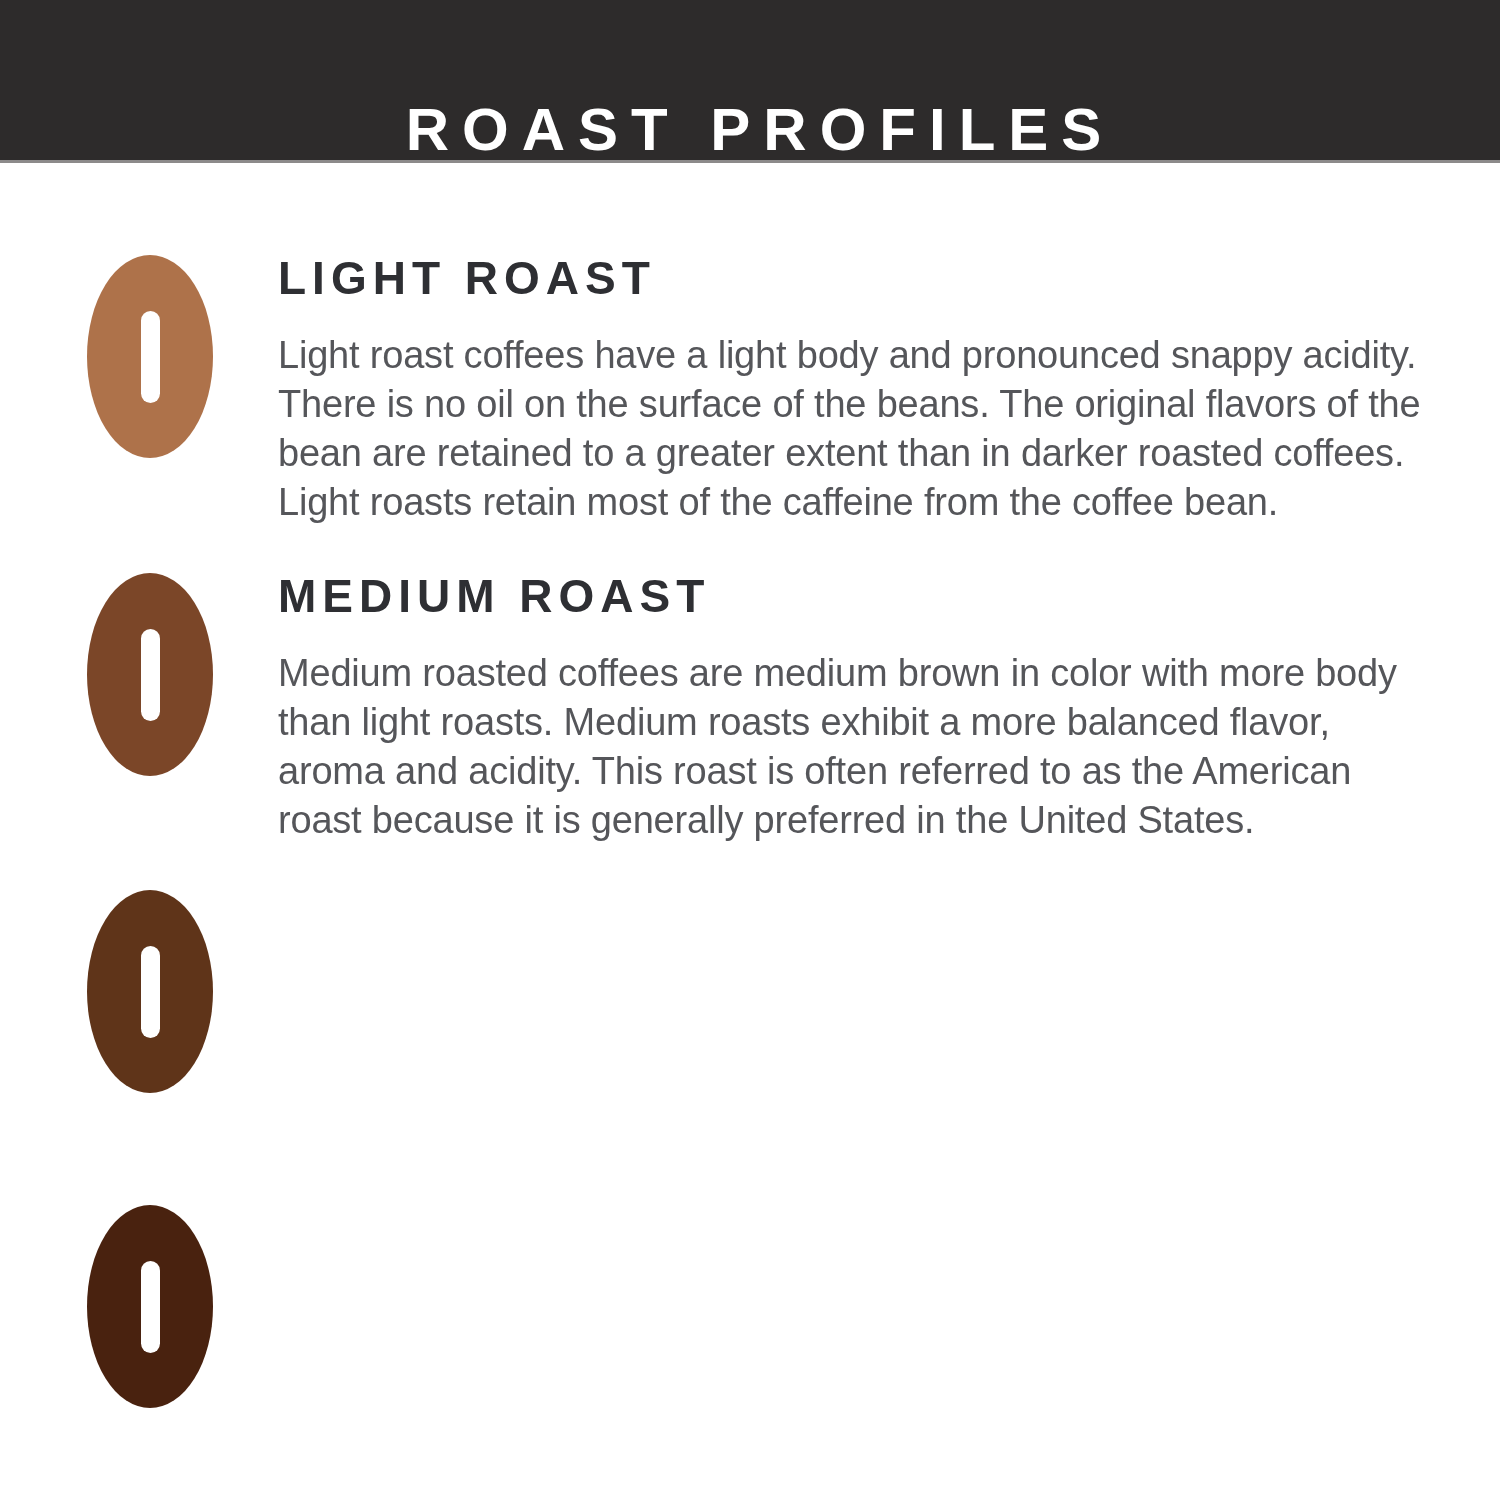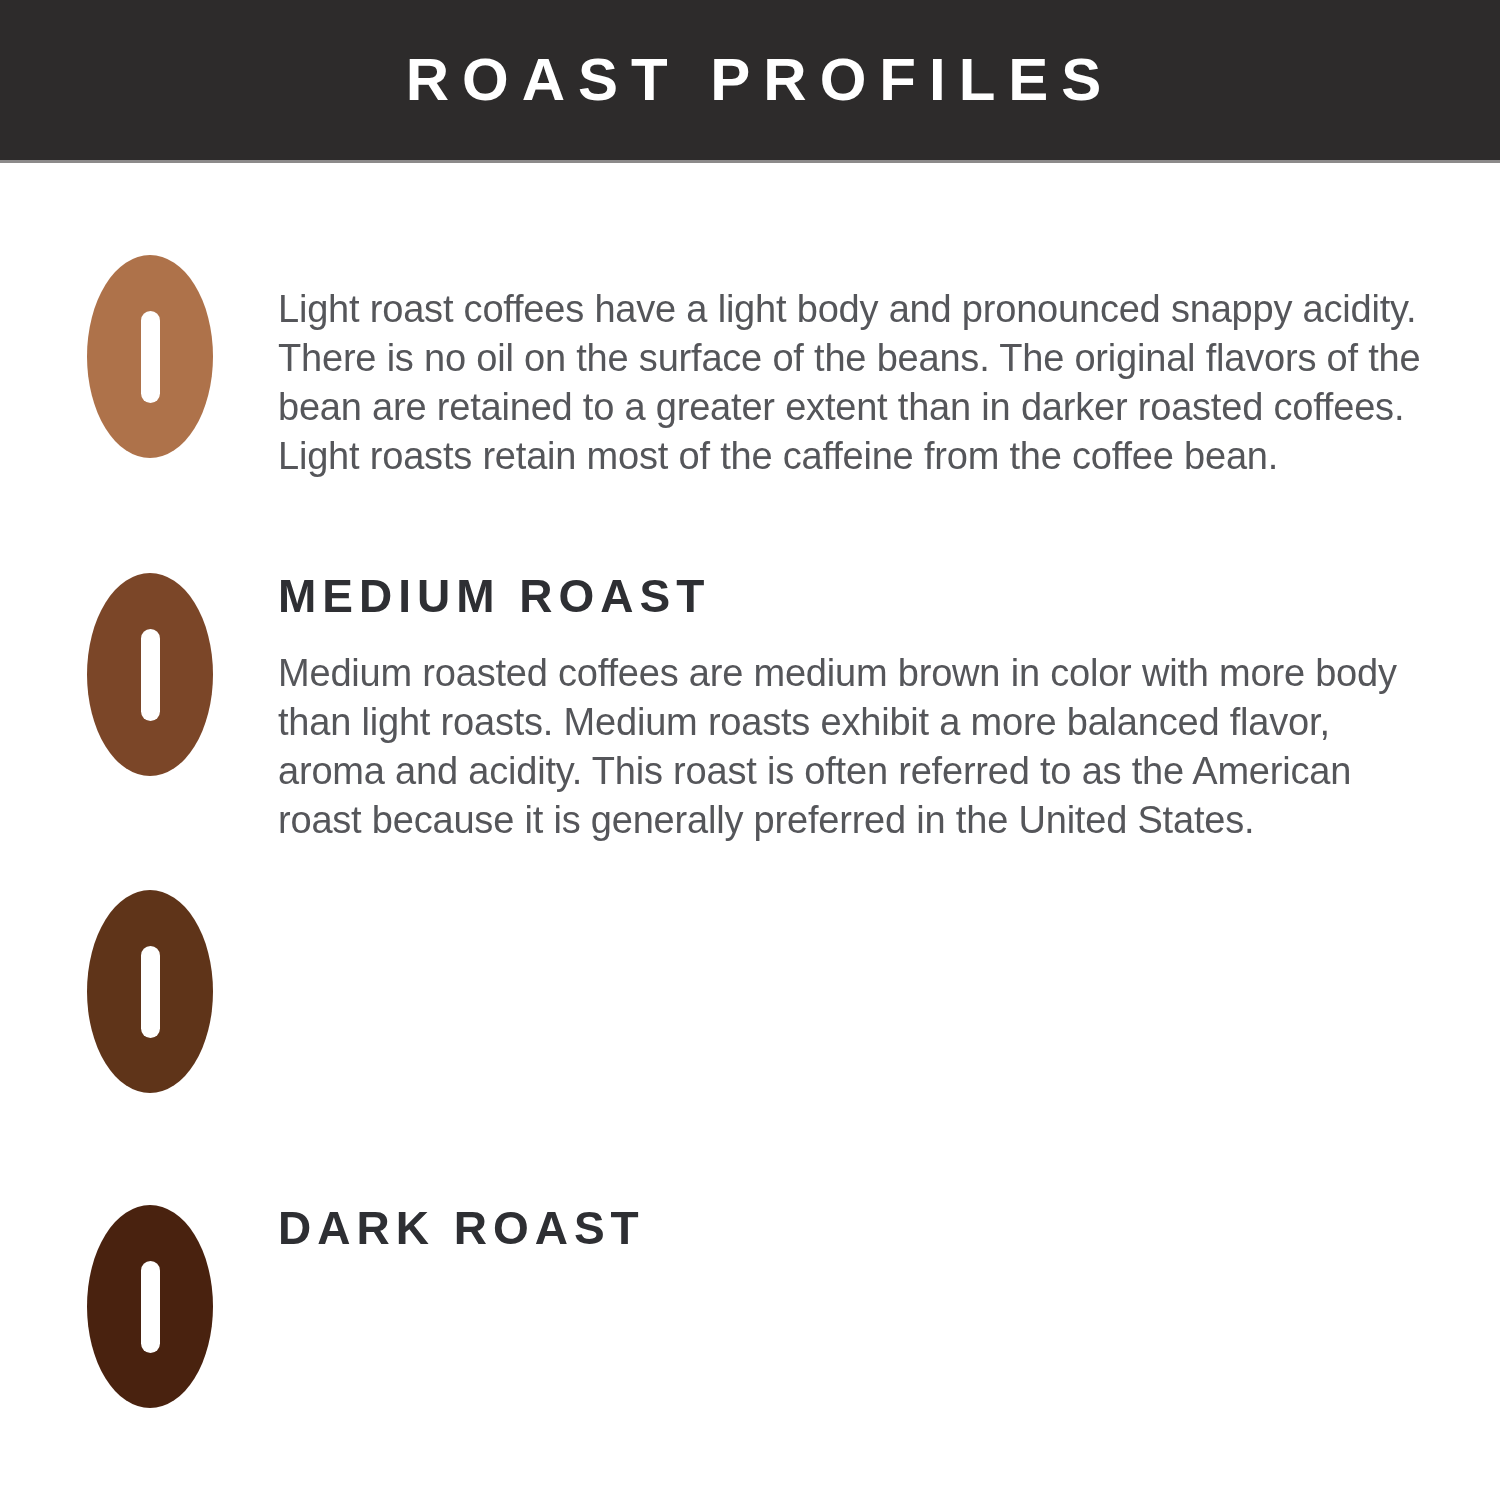--- a/index.html
+++ b/index.html
@@ -17,21 +17,21 @@
   }
   
   .header-bar {
     position: absolute;
     left: 0; top: 0;
     width: 1500px;
     height: 160px;
     background: #2d2b2b;
     border-bottom: 3px solid #8c8a8a;
     display: flex;
-    align-items: center;
+    align-items: flex-end;
     justify-content: center;
   }
   .header-title {
     color: #ffffff;
     font-size: 60px;
     font-weight: bold;
     letter-spacing: 13px;
     line-height: 1;
     margin-left: 20px; 
   }
@@ -96,20 +96,21 @@
 
   <div class="header-bar">
     <div class="header-title">ROAST PROFILES</div>
   </div>
 
   <div class="section" id="section-0">
     <div class="bean" style="background-color: rgb(174, 114, 74);">
       <div class="bean-crease"></div>
     </div>
     <div class="section-text">
+      <h2 class="section-heading">LIGHT ROAST</h2>
       <p class="section-paragraph">Light roast coffees have a light body and pronounced snappy acidity.
 There is no oil on the surface of the beans. The original flavors of the
 bean are retained to a greater extent than in darker roasted coffees.
 Light roasts retain most of the caffeine from the coffee bean.</p>
     </div>
   </div>
 
   <div class="section" id="section-1">
     <div class="bean" style="background-color: rgb(123, 70, 40);">
       <div class="bean-crease"></div>
@@ -129,17 +130,16 @@
     </div>
     <div class="section-text">
     </div>
   </div>
 
   <div class="section" id="section-3">
     <div class="bean" style="background-color: rgb(73, 34, 15);">
       <div class="bean-crease"></div>
     </div>
     <div class="section-text">
-      <h2 class="section-heading">DARK ROAST</h2>
     </div>
   </div>
 
 </div>
 
 </body></html>

